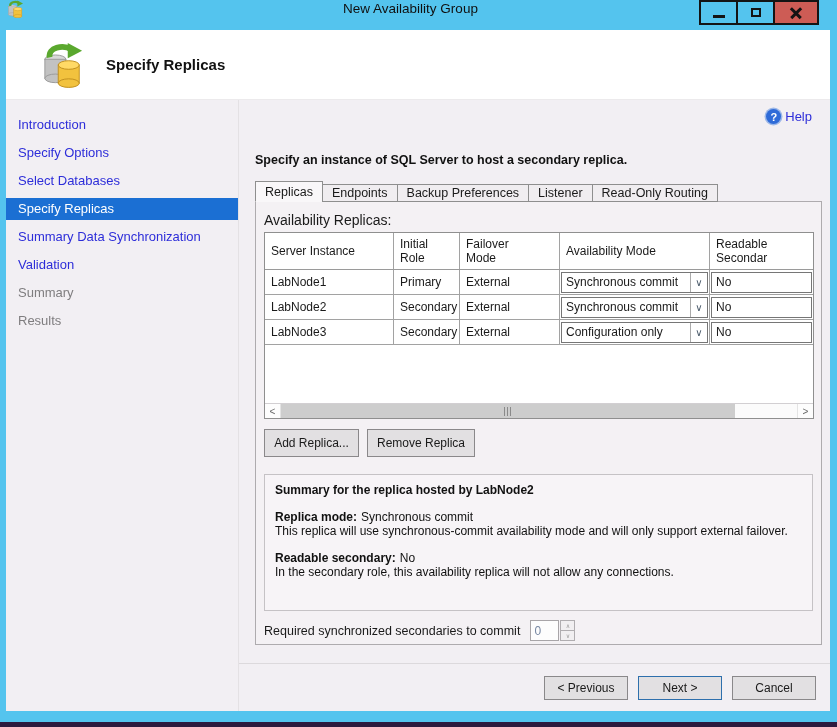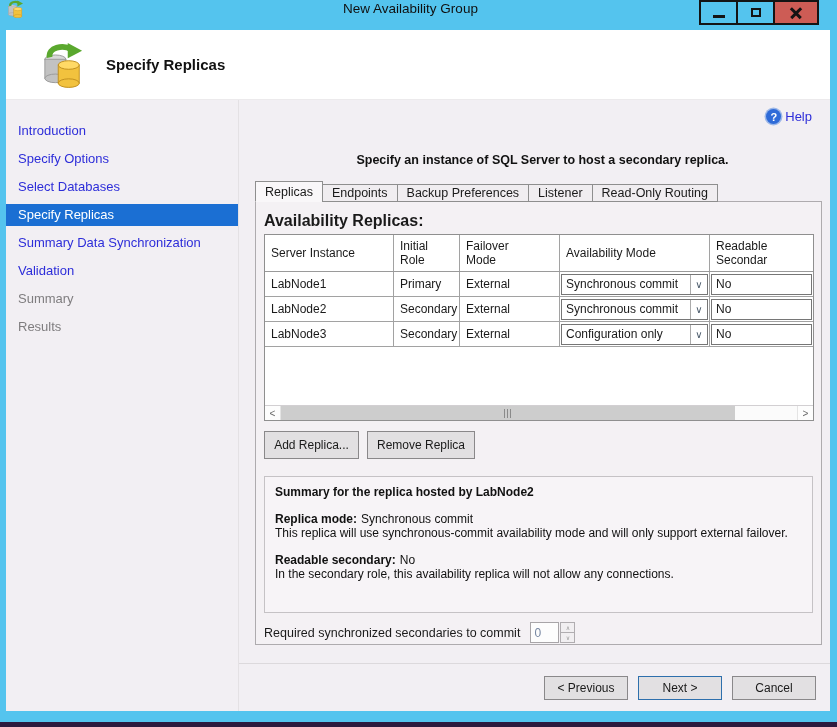--- a/index.html
+++ b/index.html
@@ -31,47 +31,47 @@
   .dialog { position: absolute; left: 6px; right: 7px; top: 30px; bottom: 16px;
     background: #f2eff3; overflow: hidden; }
 
   .hdr { height: 70px; background: #ffffff; display: flex; align-items: center;
     padding-left: 36px; border-bottom: 1px solid #eceaec; }
   .hdr h1 { font-size: 15px; font-weight: bold; color: #111; margin-left: 22px; }
 
   .bodyrow { display: flex; height: calc(100% - 70px); }
 
   
-  .sidebar { width: 232px; padding-top: 20px; flex: none; }
+  .sidebar { width: 232px; padding-top: 14px; flex: none; }
   .nav-item { height: 22px; line-height: 22px; padding-left: 12px; margin-bottom: 6px;
     font-size: 13px; white-space: nowrap; }
   .nav-item.link { color: #2d2dd9; cursor: pointer; }
   .nav-item.selected { background: #1b6fd3; color: #ffffff; cursor: default; }
   .nav-item.disabled { color: #7f7d7f; }
 
   
   .content { flex: 1; display: flex; flex-direction: column; border-left: 1px solid #e4e1e4;
     padding-left: 16px; position: relative; }
   .help-row { display: flex; justify-content: flex-end; margin: 9px 18px 0 0; }
   .help-link { display: flex; align-items: center; gap: 4px; color: #2d2dd9;
     font-size: 13px; cursor: pointer; }
   .help-ico { width: 15px; height: 15px; border-radius: 50%; background: #2f6bd8;
     color: #fff; font-size: 11px; font-weight: bold; display: flex; align-items: center;
     justify-content: center; box-shadow: 0 0 0 1.5px #9db8e8; }
-  .instruction { margin-top: 29px; font-size: 12.5px; font-weight: bold; color: #111; text-align: center; }
+  .instruction { margin-top: 29px; font-size: 12.5px; font-weight: bold; color: #111; }
 
   .tabstrip { display: flex; align-items: flex-end; margin-top: 14px; position: relative; z-index: 2; }
   .tab { height: 18px; line-height: 17px; padding: 0 9px; font-size: 12.5px;
     background: #f0edf0; border: 1px solid #8e8e8e; margin-left: -1px; cursor: pointer; color: #1a1a1a; }
   .tab.active { height: 21px; line-height: 20px; background: #f9f7f9;
     border-bottom: 1px solid #f9f7f9; margin-left: 0; }
 
   .tabpage { width: 567px; height: 444px; border: 1px solid #aeabae; margin-top: -1px;
     background: #f4f1f4; padding: 8px 8px 0 8px; }
-  .avail-label { font-size: 16px; color: #1a1a1a; margin: 2px 0 4px 0; font-weight: bold; }
+  .avail-label { font-size: 14px; color: #1a1a1a; margin: 2px 0 4px 0; }
 
   
   .grid { width: 550px; height: 187px; border: 1px solid #8f8f8f; background: #ffffff;
     display: flex; flex-direction: column; overflow: hidden; }
   .grow { display: grid; grid-template-columns: 129px 66px 100px 150px 1fr; }
   .gcell { border-right: 1px solid #a2a2a2; padding: 0 0 0 6px; font-size: 12px;
     display: flex; align-items: center; overflow: hidden; white-space: nowrap; color: #1a1a1a; }
   .gcell:last-child { border-right: none; }
   .ghead { height: 37px; border-bottom: 1px solid #9a9a9a; flex: none; }
   .ghead .gcell { white-space: pre-line; line-height: 14px; }

